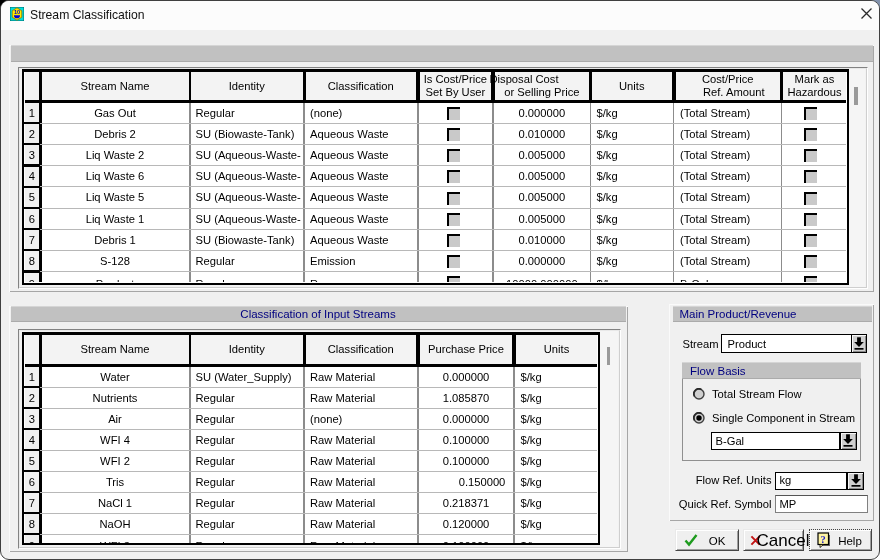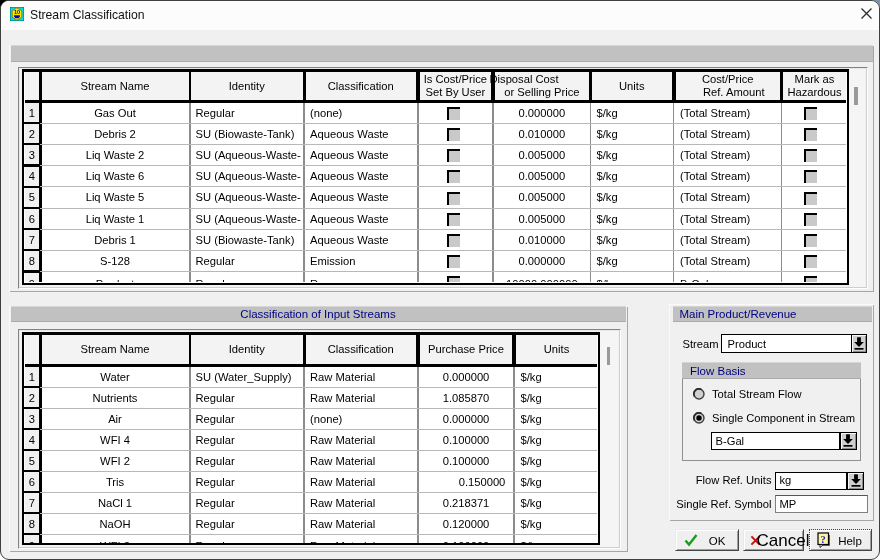--- a/index.html
+++ b/index.html
@@ -327,21 +327,21 @@
 </svg>
 <div class="a tr" style="left:370.5px;top:478.8px;width:400px;font-size:11.2px;color:#000;">Flow Ref. Units</div>
 <div class="a combo" style="left:774px;top:470.5px;width:72px;height:18px"></div>
 <div class="a tl" style="left:778.5px;top:478.8px;font-size:11.2px;color:#000;">kg</div>
 <div class="a dbtn" style="left:846px;top:470.5px;width:17px;height:18px"></div>
 <svg class="a" style="left:849.5px;top:473.0px" width="10" height="13" viewBox="0 0 10 13">
 <rect x="3.1" y="0.3" width="3.8" height="5" fill="#000"></rect>
 <polygon points="0.2,5 9.8,5 5,10" fill="#000"></polygon>
 <rect x="0.5" y="11" width="9" height="1.7" fill="#000"></rect>
 </svg>
-<div class="a tr" style="left:370.5px;top:502.5px;width:400px;font-size:11.2px;color:#000;">Single Ref. Symbol</div>
+<div class="a tr" style="left:370.5px;top:502.5px;width:400px;font-size:11.2px;color:#000;">Quick Ref. Symbol</div>
 <div class="a" style="left:774px;top:493.5px;width:93px;height:18px;background:#fff;border:1px solid #808080;border-top-color:#555"></div>
 <div class="a tl" style="left:778.5px;top:502.5px;font-size:11.2px;color:#000;">MP</div>
 <div class="a btn" style="left:674px;top:528px;width:63.5px;height:21.5px"></div>
 <svg class="a" style="left:683px;top:531.5px" width="14" height="14" viewBox="0 0 14 14">
 <path d="M1.5,7.5 L5,11.5 L12.5,2" stroke="#1d9b1d" stroke-width="2.4" fill="none"></path>
 </svg>
 <div class="a tc" style="left:716px;top:540px;font-size:11.5px;color:#000;">OK</div>
 <div class="a btn" style="left:742px;top:528px;width:60.5px;height:21.5px"></div>
 <svg class="a" style="left:749px;top:533.5px" width="11" height="11" viewBox="0 0 11 11">
 <path d="M1.4,1.4 L9.6,9.6 M9.6,1.4 L1.4,9.6" stroke="#c41414" stroke-width="2" fill="none"></path>

